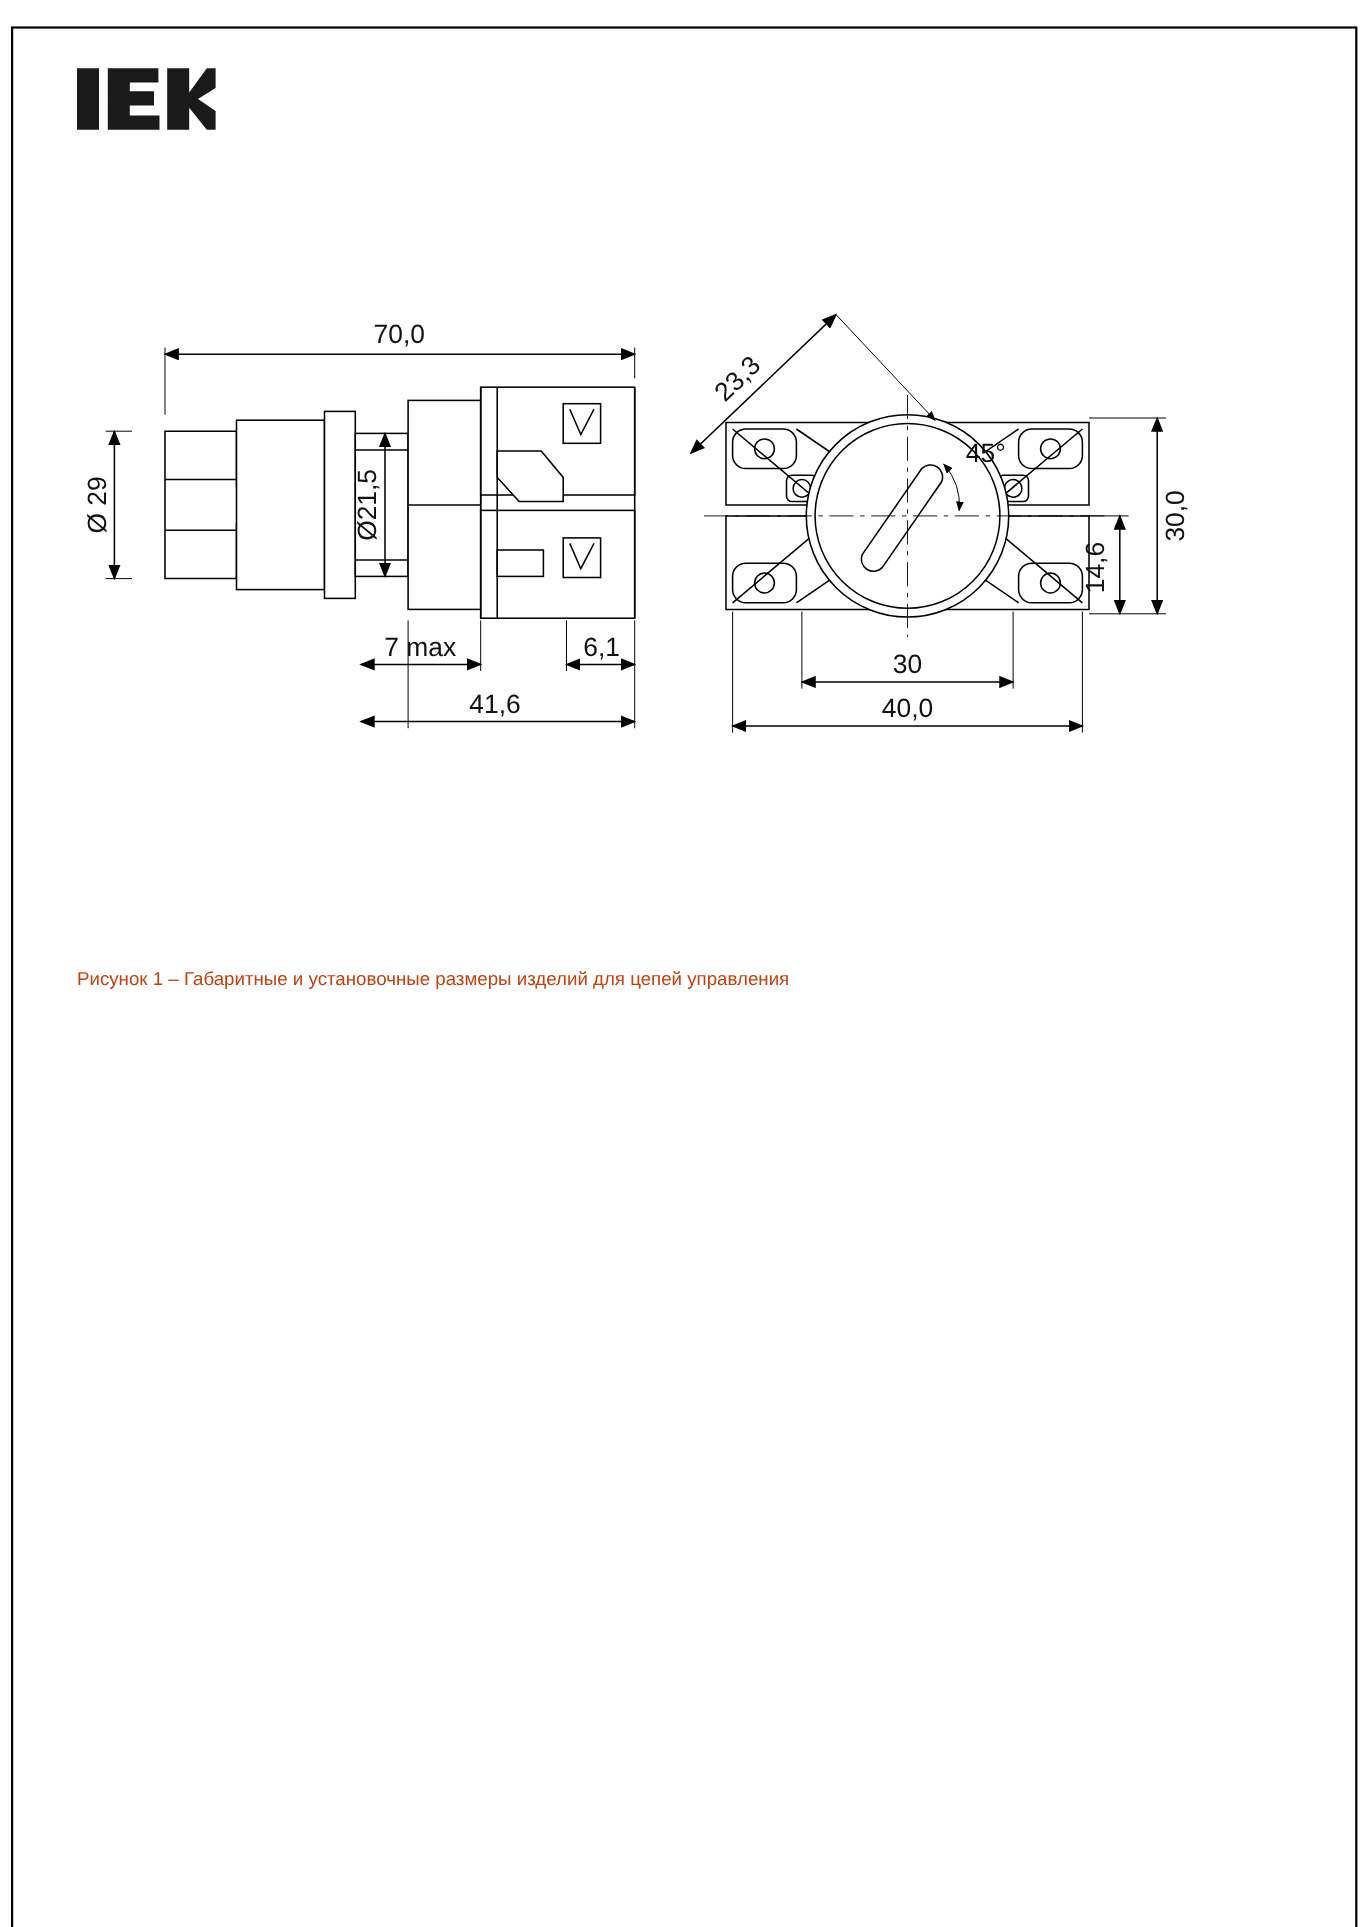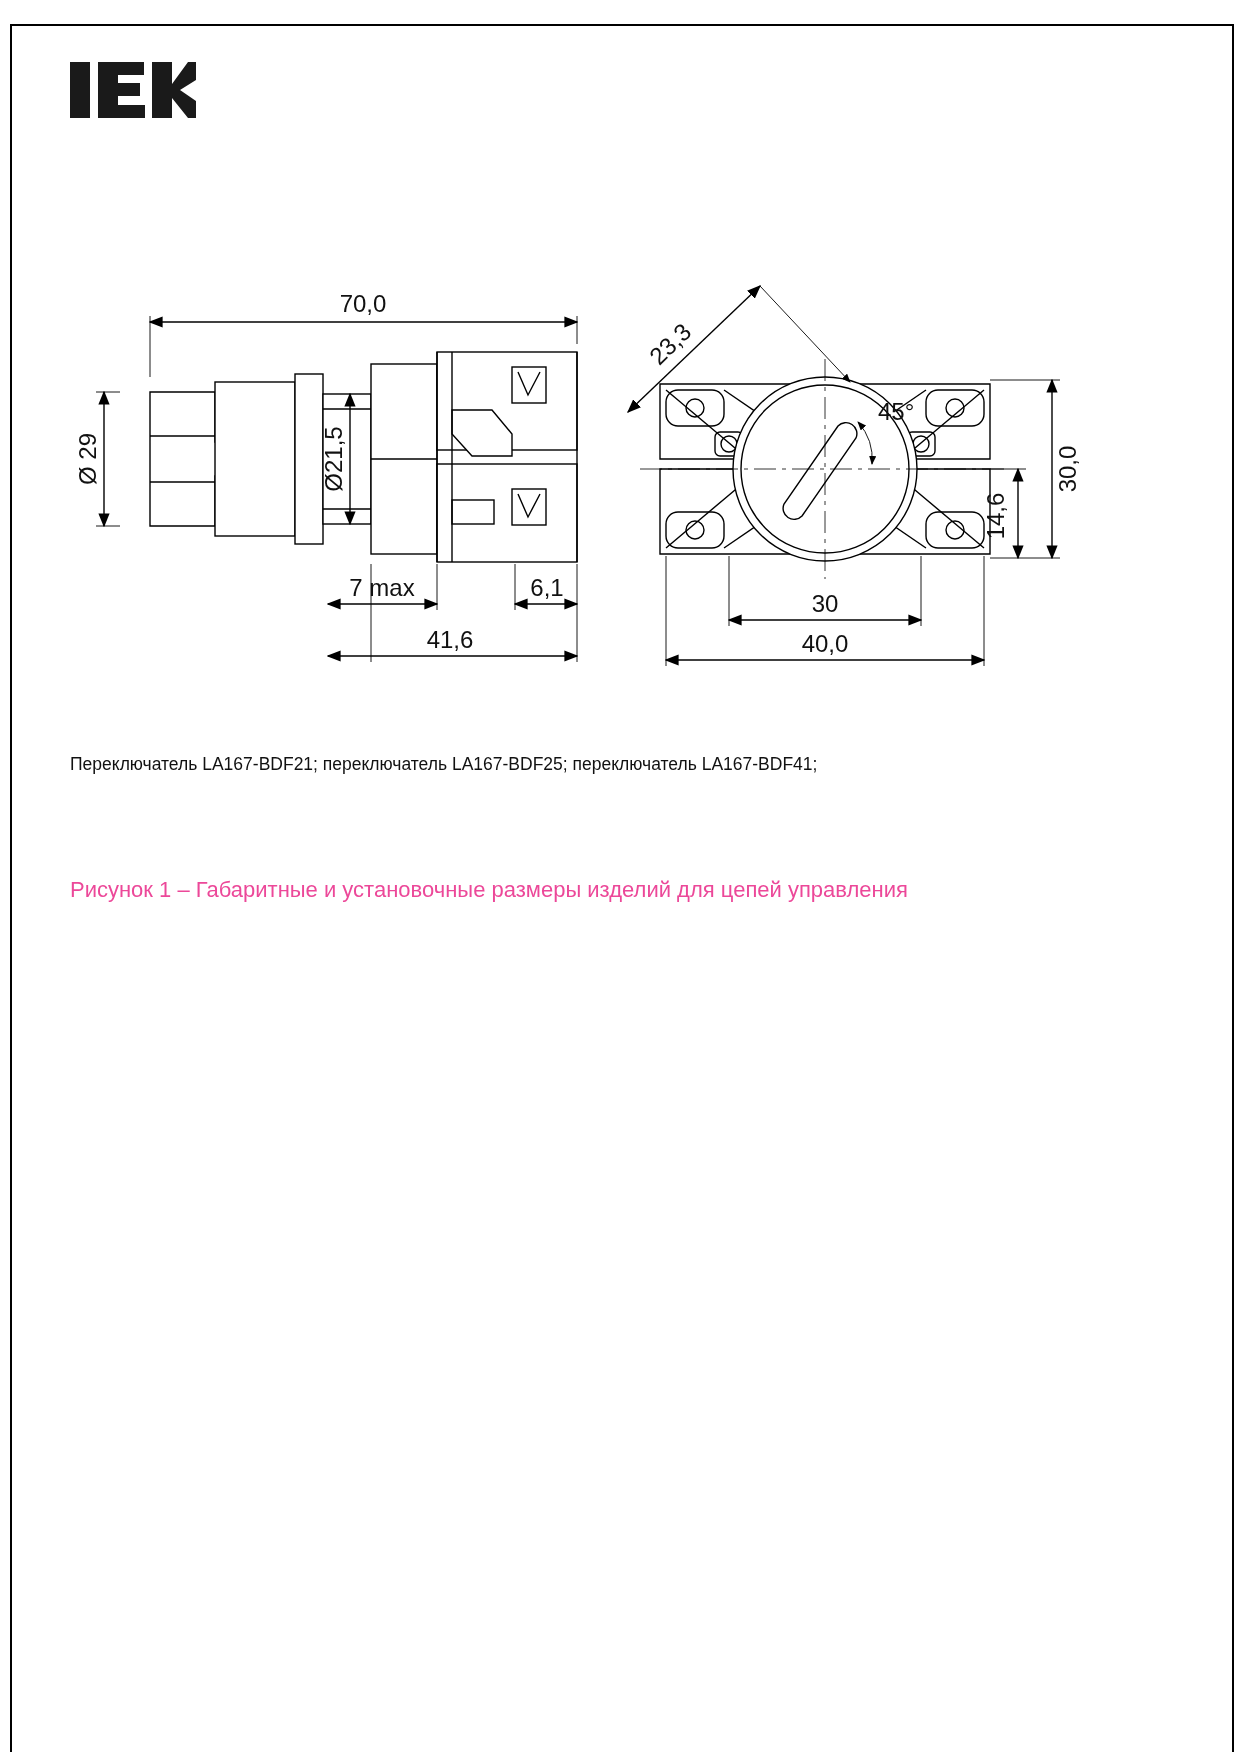--- a/index.html
+++ b/index.html
@@ -54,23 +54,23 @@
   .caption-line {
     font-size: 17.5px;
     line-height: 28px;
     color: #111;
     white-space: nowrap;
   }
   .figure-title {
     position: absolute;
     left: 70px;
     top: 862px;
-    font-size: 22px;
+    font-size: 17px;
     line-height: 28px;
-    color: #ec4899;
+    color: #c2410c;
     white-space: nowrap;
   }
   svg { display: block; }
   text {
     font-family: "Liberation Sans", sans-serif;
     fill: #111;
   }
 </style>
 </head>
 <body>
@@ -257,18 +257,17 @@
       <text x="616" y="86" font-size="24" text-anchor="middle" transform="rotate(-44 616 86)">23,3</text>
       <text x="818" y="156" font-size="24" text-anchor="start">45°</text>
       <text x="1016" y="205" font-size="24" text-anchor="middle" transform="rotate(-90 1016 205)">30,0</text>
       <text x="944" y="252" font-size="24" text-anchor="middle" transform="rotate(-90 944 252)">14,6</text>
       <text x="765" y="348" font-size="24" text-anchor="middle">30</text>
       <text x="765" y="388" font-size="24" text-anchor="middle">40,0</text>
     </svg>
   </div>
 
   <div class="caption-block">
-    <div class="caption-line">Переключатель LA167-BDF21; переключатель LA167-BDF25; переключатель LA167-BDF41;</div>
   </div>
 
   <div class="figure-title">Рисунок 1 – Габаритные и установочные размеры изделий для цепей управления</div>
 
 </div>
 
 </body></html>

